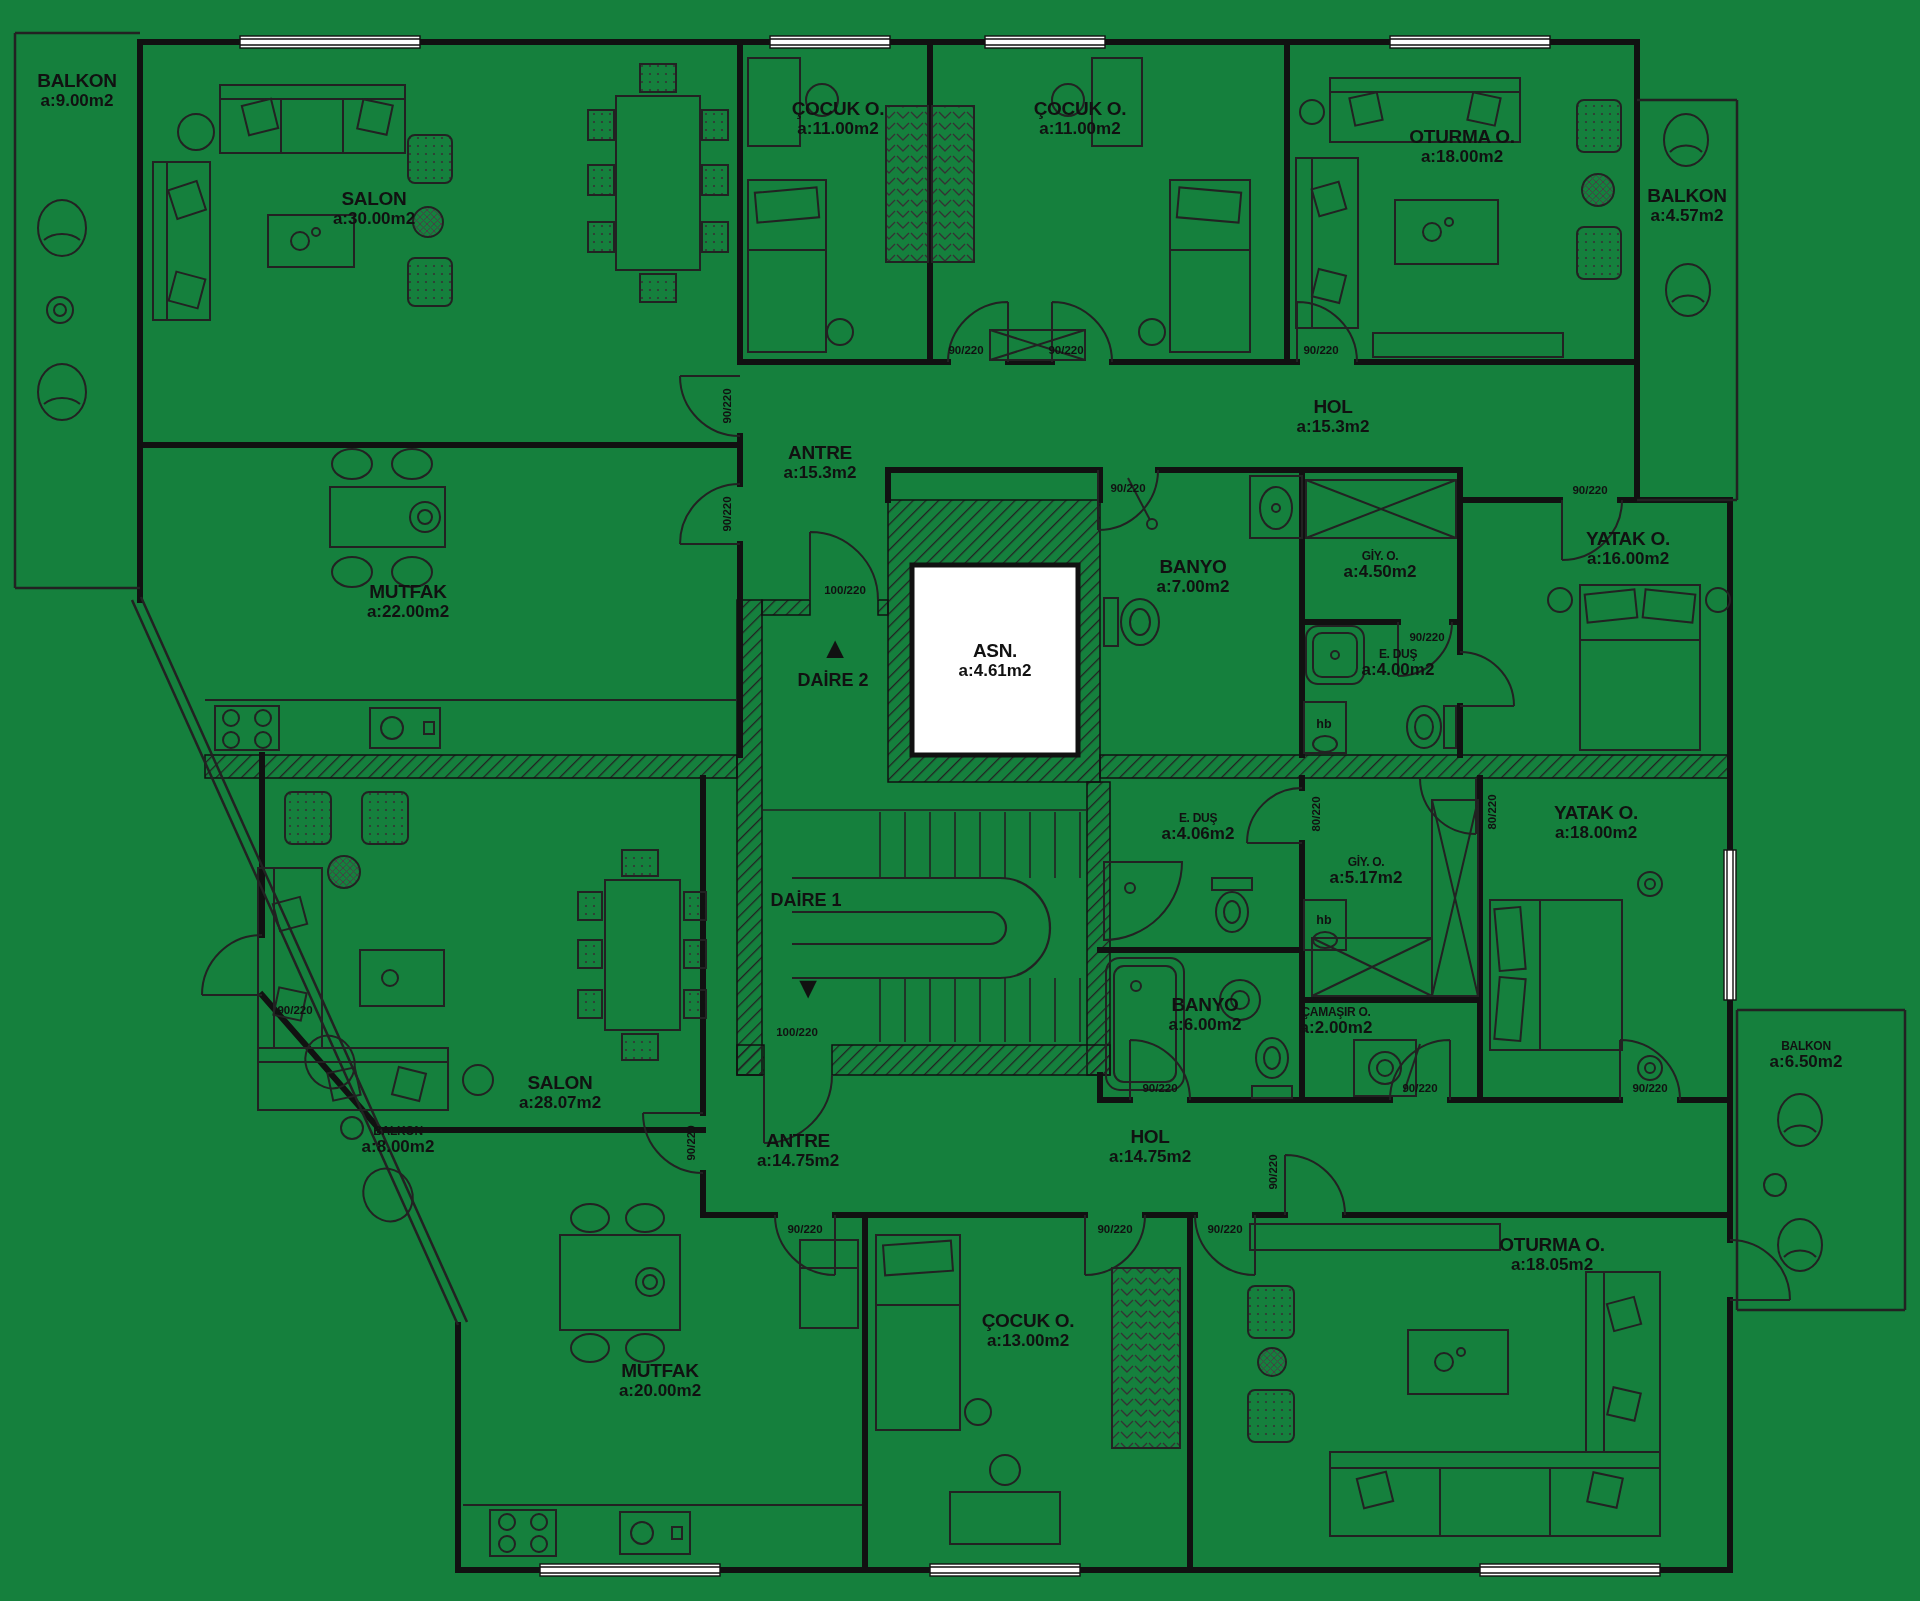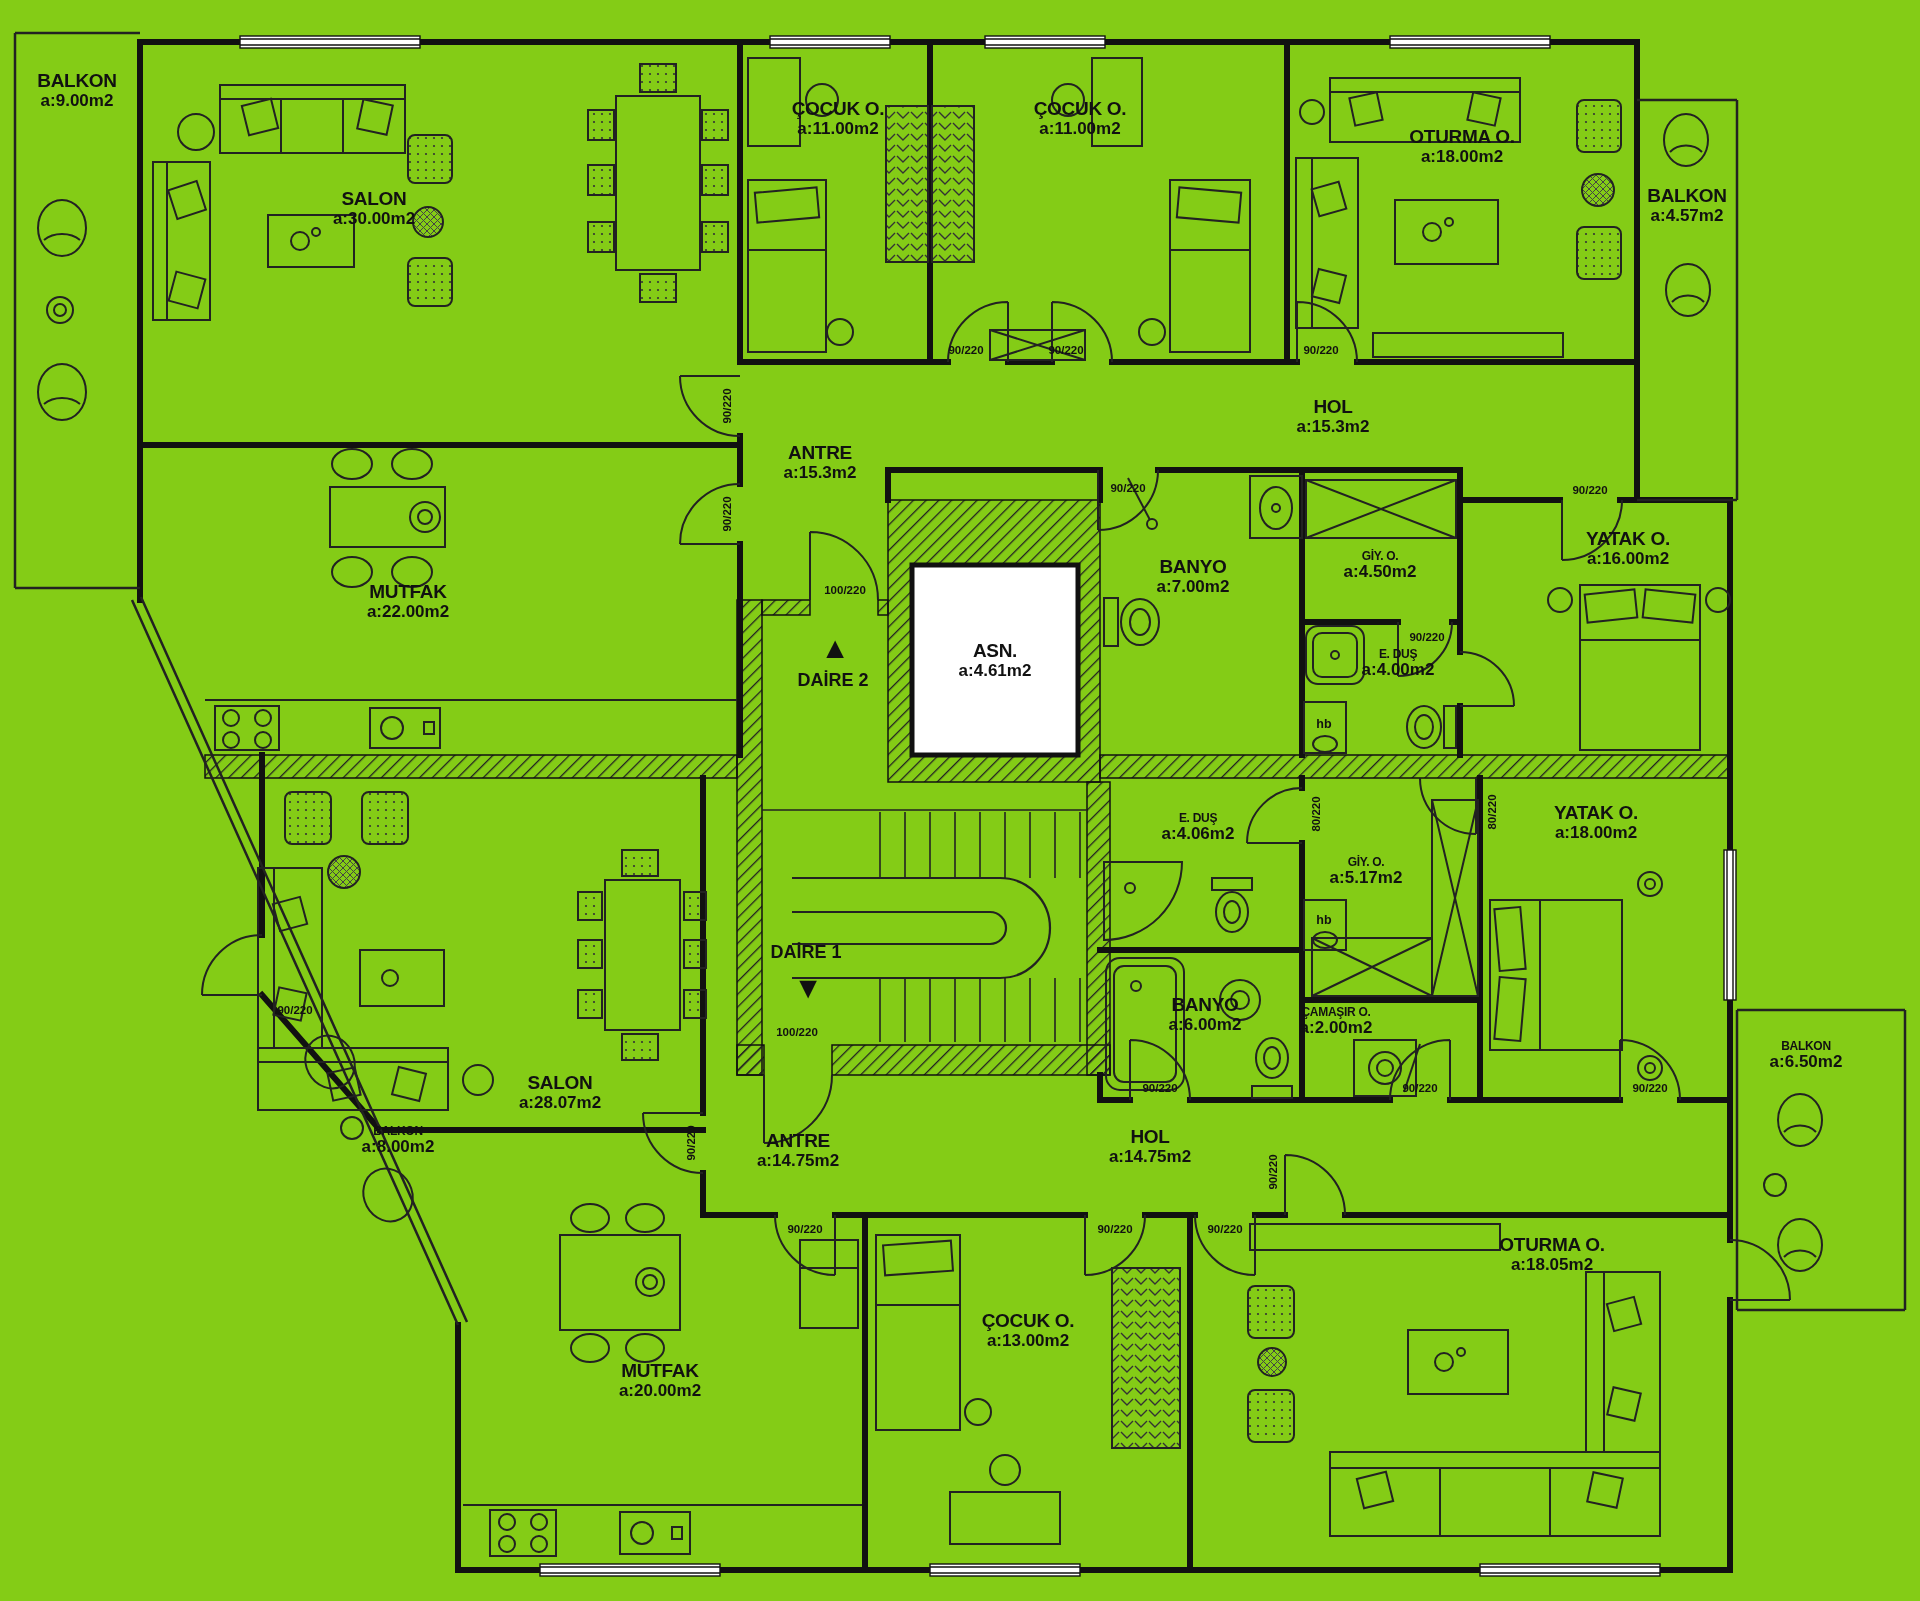--- a/index.html
+++ b/index.html
@@ -1,16 +1,16 @@
 <!DOCTYPE html>
 <html><head>
 <meta charset="utf-8">
 <style>
   html,body{margin:0;padding:0;background:#fff;}
-  .plan{position:relative;width:1920px;height:1601px;background:#84cc16;overflow:hidden;
+  .plan{position:relative;width:1920px;height:1601px;background:#15803d;overflow:hidden;
         font-family:"Liberation Sans",sans-serif;color:#111;}
   .plan svg{position:absolute;left:0;top:0;}
   .lab{position:absolute;transform:translate(-50%,-50%);text-align:center;line-height:1.08;
        font-weight:bold;white-space:nowrap;z-index:5;}
   .lab .nm{font-size:19px;letter-spacing:-0.3px;}
   .lab .ar{font-size:17px;}
   .lab.small .nm{font-size:12px;}
   .dl{position:absolute;transform:translate(-50%,-50%);font-size:11.5px;font-weight:bold;
       white-space:nowrap;z-index:5;}
   .dl.rot{transform:translate(-50%,-50%) rotate(-90deg);}
@@ -527,21 +527,21 @@
   <div class="nm">OTURMA O.</div>
       <div class="ar">a:18.05m2</div>
     </div>
 <div class="lab small" style="left:1806px;top:1056px">
   <div class="nm">BALKON</div>
       <div class="ar">a:6.50m2</div>
     </div>
 
 <div class="tri" style="left:835px;top:648px">▲</div>
 <div class="unit" style="left:833px;top:680px">DAİRE 2</div>
-<div class="unit" style="left:806px;top:952px">DAİRE 1</div>
+<div class="unit" style="left:806px;top:900px">DAİRE 1</div>
 <div class="tri" style="left:808px;top:988px">▼</div>
 
 <div class="hbl" style="left:1324px;top:724px">hb</div>
 <div class="hbl" style="left:1324px;top:920px">hb</div>
 
 <div class="dl" style="left:966px;top:350px">90/220</div>
 <div class="dl" style="left:1066px;top:350px">90/220</div>
 <div class="dl" style="left:1321px;top:350px">90/220</div>
 <div class="dl" style="left:1590px;top:490px">90/220</div>
 <div class="dl" style="left:1128px;top:488px">90/220</div>

